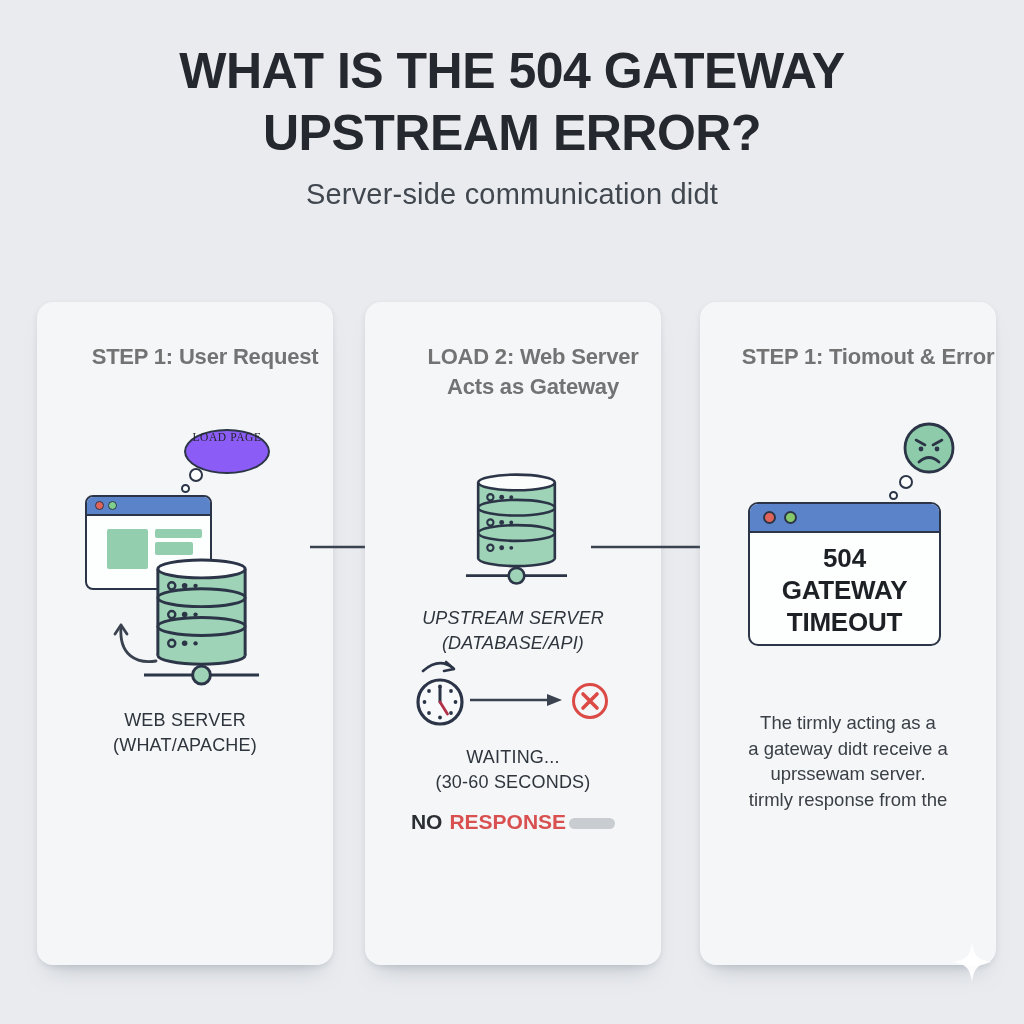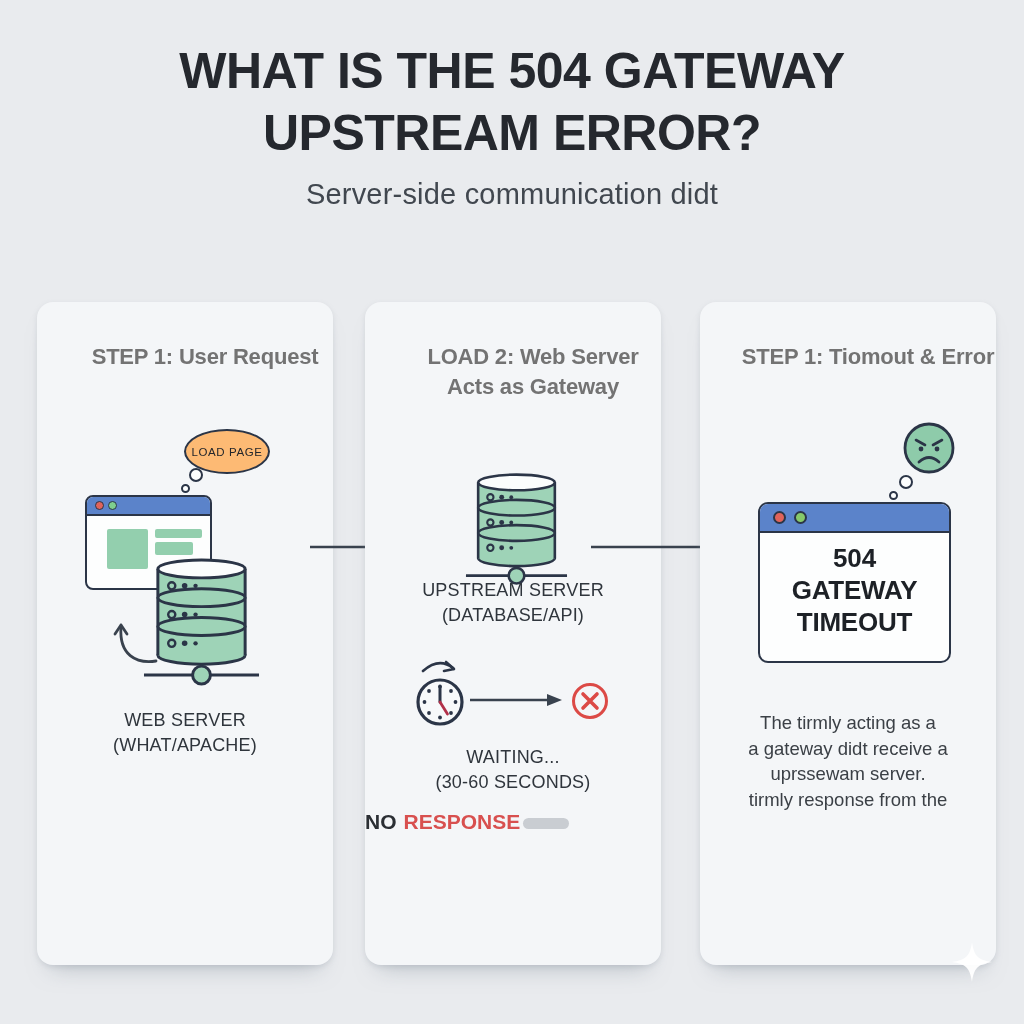--- a/index.html
+++ b/index.html
@@ -41,40 +41,40 @@
   .dot{position:absolute;border-radius:50%;box-sizing:border-box;}
   .browser1 .dot{width:9px;height:9px;top:4px;border:1.5px solid #2b3547;}
   .browser1 .dot.r{left:8px;background:#e0635a;}
   .browser1 .dot.g{left:21px;background:#7ecf8e;}
   .blk{position:absolute;background:#93cfae;border-radius:2px;}
   .blk.big{left:20px;top:32px;width:41px;height:40px;}
   .blk.bar1{left:68px;top:32px;width:47px;height:9px;}
   .blk.bar2{left:68px;top:45px;width:38px;height:13px;}
   
   .bubble{
-    position:absolute;box-sizing:border-box;background:#fdba74;border:2.5px solid #2b3547;
-    border-radius:50%;display:flex;align-items:center;justify-content:center;
+    position:absolute;box-sizing:border-box;background:#8b5cf6;border:2.5px solid #2b3547;
+    border-radius:50%;display:flex;justify-content:center;font-family:Liberation Serif, serif;
   }
   .bubble.b1{left:147px;top:127px;width:86px;height:45px;font-size:11.5px;font-weight:500;letter-spacing:0.6px;color:#23262b;}
   .tcirc{position:absolute;background:#fdfefe;border:2px solid #2b3547;border-radius:50%;box-sizing:border-box;}
   
   .browser3{
-    position:absolute;left:58px;top:200px;width:193px;height:161px;background:#fdfefe;
+    position:absolute;left:48px;top:200px;width:193px;height:144px;background:#fdfefe;
     border:2.5px solid #2b3547;border-radius:10px;overflow:hidden;box-sizing:border-box;
   }
   .browser3 .bar{height:27px;background:#5b83ca;border-bottom:2.5px solid #2b3547;position:relative;}
   .browser3 .dot{width:13px;height:13px;top:7px;border:2px solid #2b3547;}
   .browser3 .dot.r{left:13px;background:#e0635a;}
   .browser3 .dot.g{left:34px;background:#86c96a;}
   .err-lines{position:absolute;left:0;top:38px;width:100%;text-align:center;
     font-size:26px;font-weight:700;color:#1d2126;line-height:32px;letter-spacing:-0.2px;}
   .desc{position:absolute;left:0;top:408px;width:100%;text-align:center;
     font-size:18.5px;font-weight:400;color:#3b4046;line-height:25.5px;}
   
-  .noresp{position:absolute;left:0;top:508px;width:100%;font-size:21px;font-weight:600;}
+  .noresp{position:absolute;left:0;top:508px;width:100%;text-align:center;font-size:21px;font-weight:600;}
   .noresp .no-word{color:#2b2f34;margin-right:7px;}
   .noresp .resp-word{color:#d8504f;}
   .noresp .pill{display:inline-block;width:46px;height:11px;background:#c9cdd2;border-radius:6px;margin-left:3px;}
   .abs{position:absolute;}
   svg{display:block;}
 </style>
 </head>
 <body>
 
 <div class="canvas">
@@ -175,21 +175,21 @@
           <circle cx="43" cy="58" r="2.8" fill="#2b3547"></circle>
           <circle cx="54" cy="58" r="2.2" fill="#2b3547"></circle>
           <circle cx="30" cy="87" r="3.6" fill="none" stroke="#2b3547" stroke-width="2.4"></circle>
           <circle cx="43" cy="87" r="2.8" fill="#2b3547"></circle>
           <circle cx="54" cy="87" r="2.2" fill="#2b3547"></circle>
         </g>
         <circle cx="60" cy="119" r="9" fill="#9ed3b7" stroke="#2b3547" stroke-width="3"></circle>
       </svg>
     </div>
 
-    <div class="mini-label" style="top:276px;">
+    <div class="mini-label" style="top:304px;font-style:italic;">
       <div>UPSTREAM SERVER</div>
       <div>(DATABASE/API)</div>
     </div>
 
     <div class="abs" style="left:43px;top:356px;width:64px;height:70px;">
       <svg viewBox="0 0 64 70" width="64" height="70">
         <path d="M15,13 Q31,-1 45,10" fill="none" stroke="#2b3547" stroke-width="2.6" stroke-linecap="round"></path>
         <path d="M46,11 L38,4 M46,11 L36,13" fill="none" stroke="#2b3547" stroke-width="2.6" stroke-linecap="round"></path>
         <circle cx="32" cy="44" r="22" fill="#f7f9fa" stroke="#2b3547" stroke-width="3.2"></circle>
         <circle cx="32" cy="28.5" r="1.9" fill="#2b3547"></circle>

